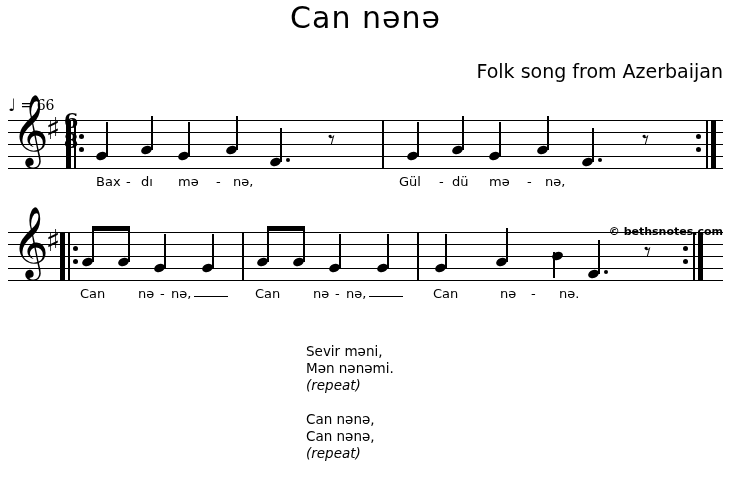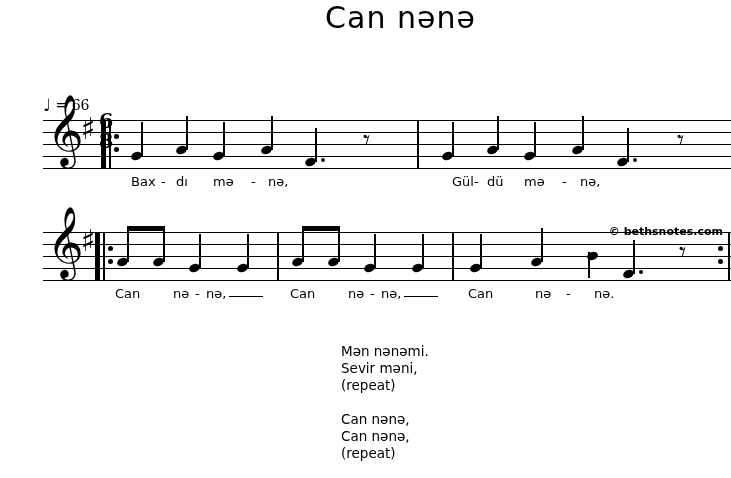--- a/index.html
+++ b/index.html
@@ -11,21 +11,20 @@
     height: 478px;
     background: #ffffff;
     font-family: "DejaVu Sans", sans-serif;
     color: #000000;
     position: relative;
     overflow: hidden;
   }
   .sheet {
     position: absolute;
     inset: 0;
-    margin-left: 35px;
   }
   .title {
     position: absolute;
     top: 0px;
     left: 0;
     width: 731px;
     text-align: center;
     font-size: 30px;
     font-family: "DejaVu Sans", sans-serif;
     font-weight: 400;
@@ -203,30 +202,31 @@
   }
 
   .verses {
     position: absolute;
     top: 343px;
     left: 306px;
     font-size: 13.5px;
     line-height: 17px;
     font-family: "DejaVu Sans", sans-serif;
   }
-  .verses .ital { }
+  .verses .ital { font-style: italic; }
   .verses .gap { height: 17px; }
 </style>
 </head>
 <body>
 
 <div class="sheet">
 
   <div class="title">Can nənə</div>
 
+  <div class="composer">Folk song from Azerbaijan</div>
 
   <div class="tempo">
     <span class="note-glyph">♩</span>
     <span>= 66</span>
   </div>
 
   <div class="copyright">© bethsnotes.com</div>
 
   <div class="system" id="system1">
     <div class="staff-lines">
@@ -300,21 +300,21 @@
     <div class="barline" style="left:698px;"></div>
     <div class="thickbar" style="left:703px;"></div>
 
     <div class="lyric" style="left:88px;  top:54px;">Bax</div>
     <div class="lyric" style="left:118px; top:54px;">-</div>
     <div class="lyric" style="left:133px; top:54px;">dı</div>
     <div class="lyric" style="left:170px; top:54px;">mə</div>
     <div class="lyric" style="left:208px; top:54px;">-</div>
     <div class="lyric" style="left:225px; top:54px;">nə,</div>
 
-    <div class="lyric" style="left:409px; top:54px;">Gül</div>
+    <div class="lyric" style="left:391px; top:54px;">Gül</div>
     <div class="lyric" style="left:431px; top:54px;">-</div>
     <div class="lyric" style="left:444px; top:54px;">dü</div>
     <div class="lyric" style="left:481px; top:54px;">mə</div>
     <div class="lyric" style="left:519px; top:54px;">-</div>
     <div class="lyric" style="left:537px; top:54px;">nə,</div>
   </div>
 
   <div class="system" id="system2">
     <div class="staff-lines">
       <div class="ln ln0"></div>
@@ -398,22 +398,22 @@
     <div class="lyric" style="left:327px; top:54px;">-</div>
     <div class="lyric" style="left:338px; top:54px;">nə,</div>
 
     <div class="lyric" style="left:425px; top:54px;">Can</div>
     <div class="lyric" style="left:492px; top:54px;">nə</div>
     <div class="lyric" style="left:523px; top:54px;">-</div>
     <div class="lyric" style="left:551px; top:54px;">nə.</div>
   </div>
 
   <div class="verses">
+    <div>Sevir məni,</div>
     <div>Mən nənəmi.</div>
-    <div>Sevir məni,</div>
     <div class="ital">(repeat)</div>
     <div class="gap"></div>
     <div>Can nənə,</div>
     <div>Can nənə,</div>
     <div class="ital">(repeat)</div>
   </div>
 
 </div>
 
 </body></html>

